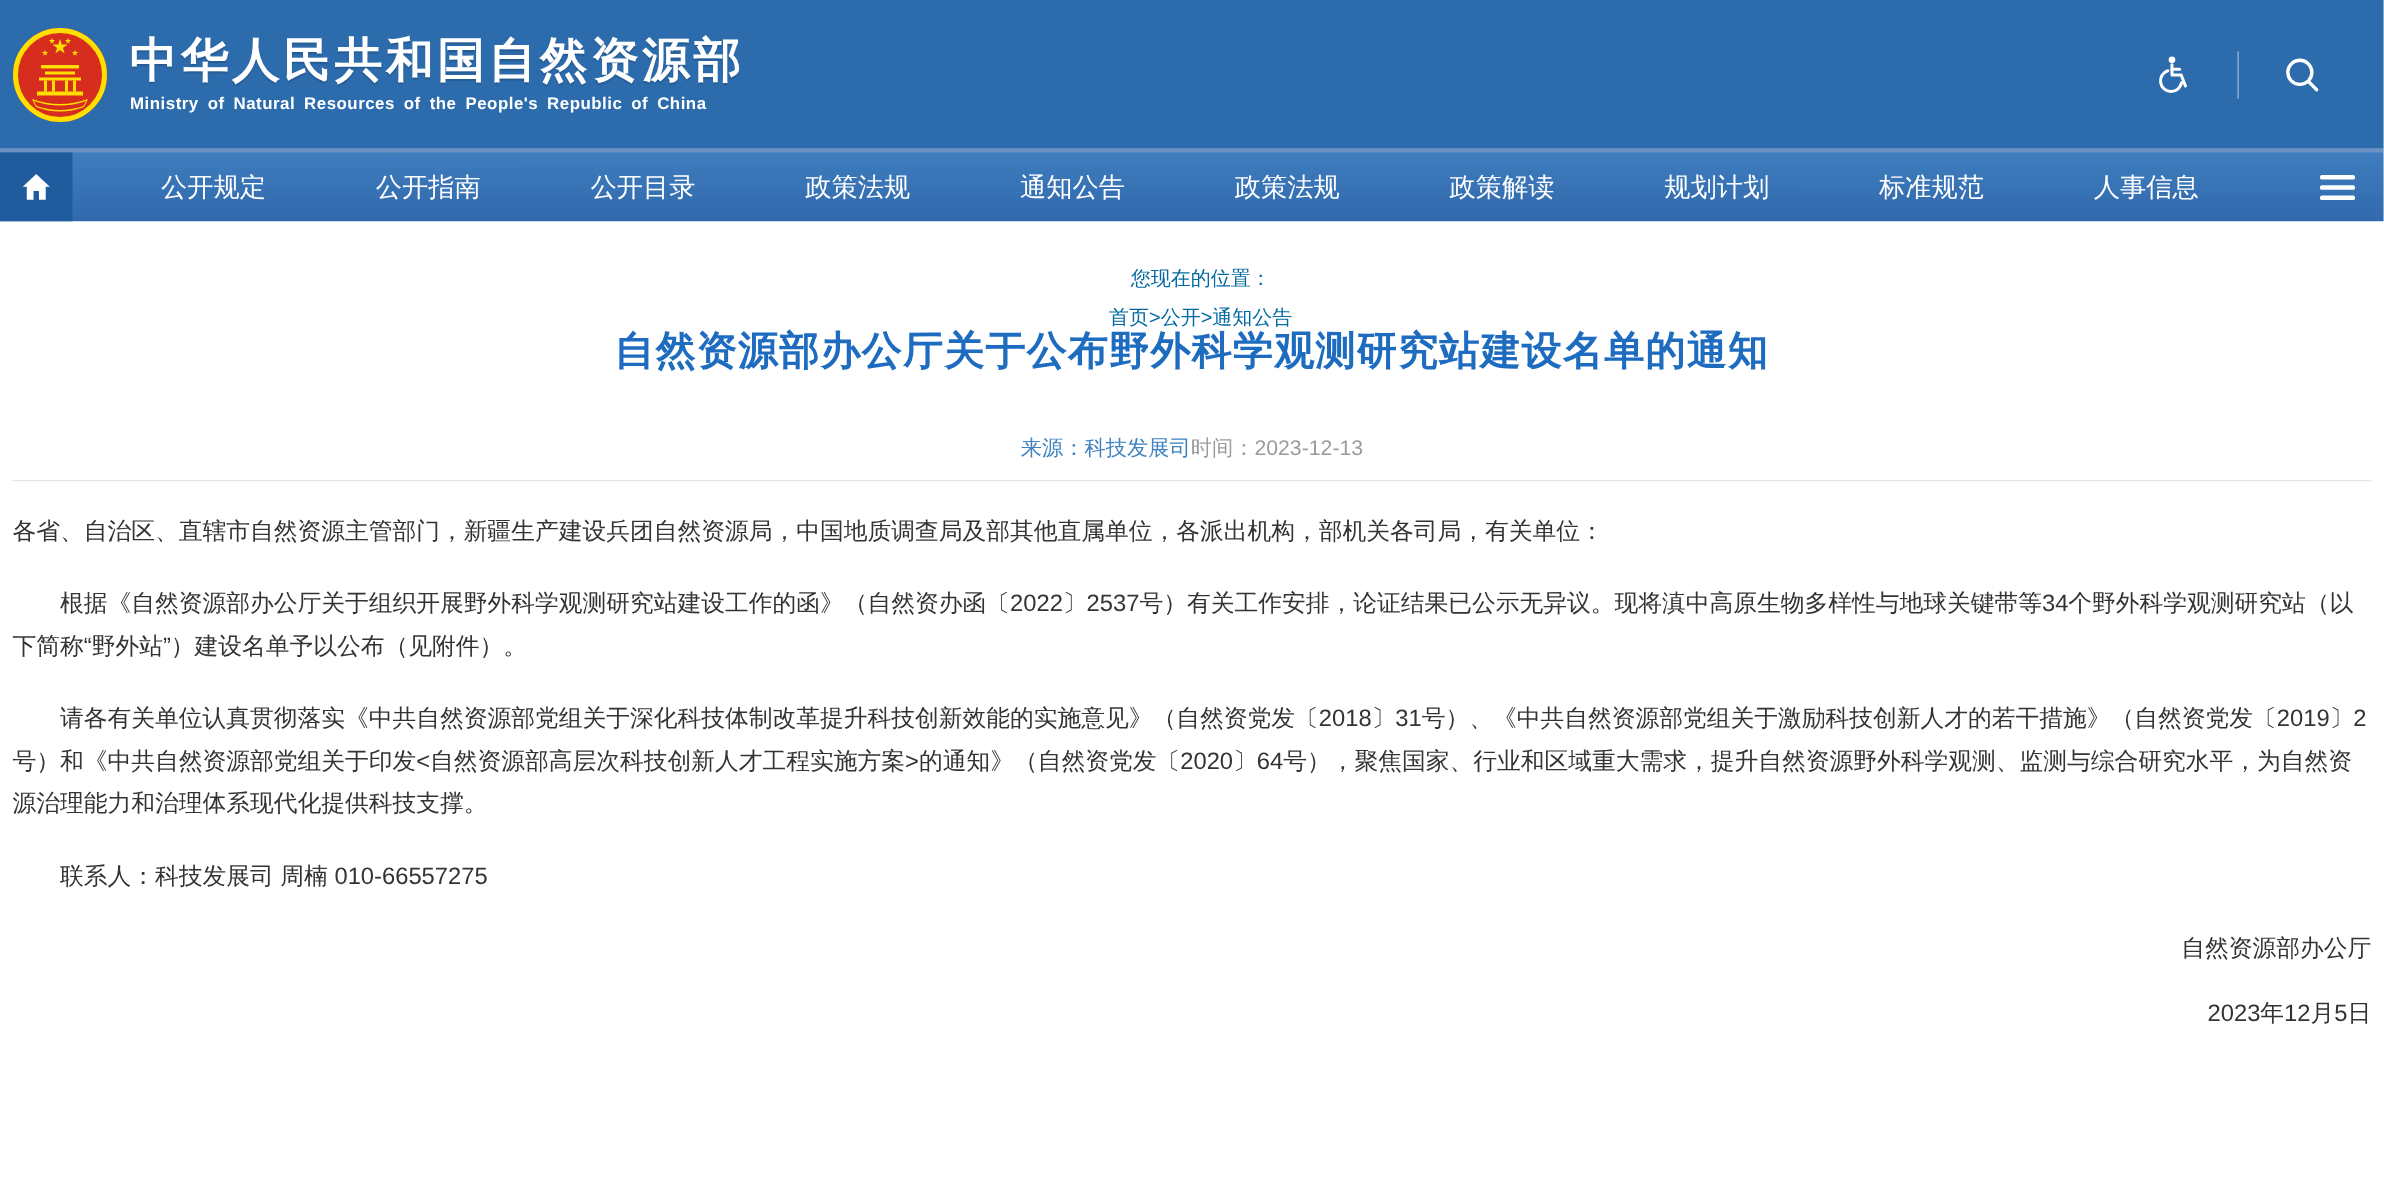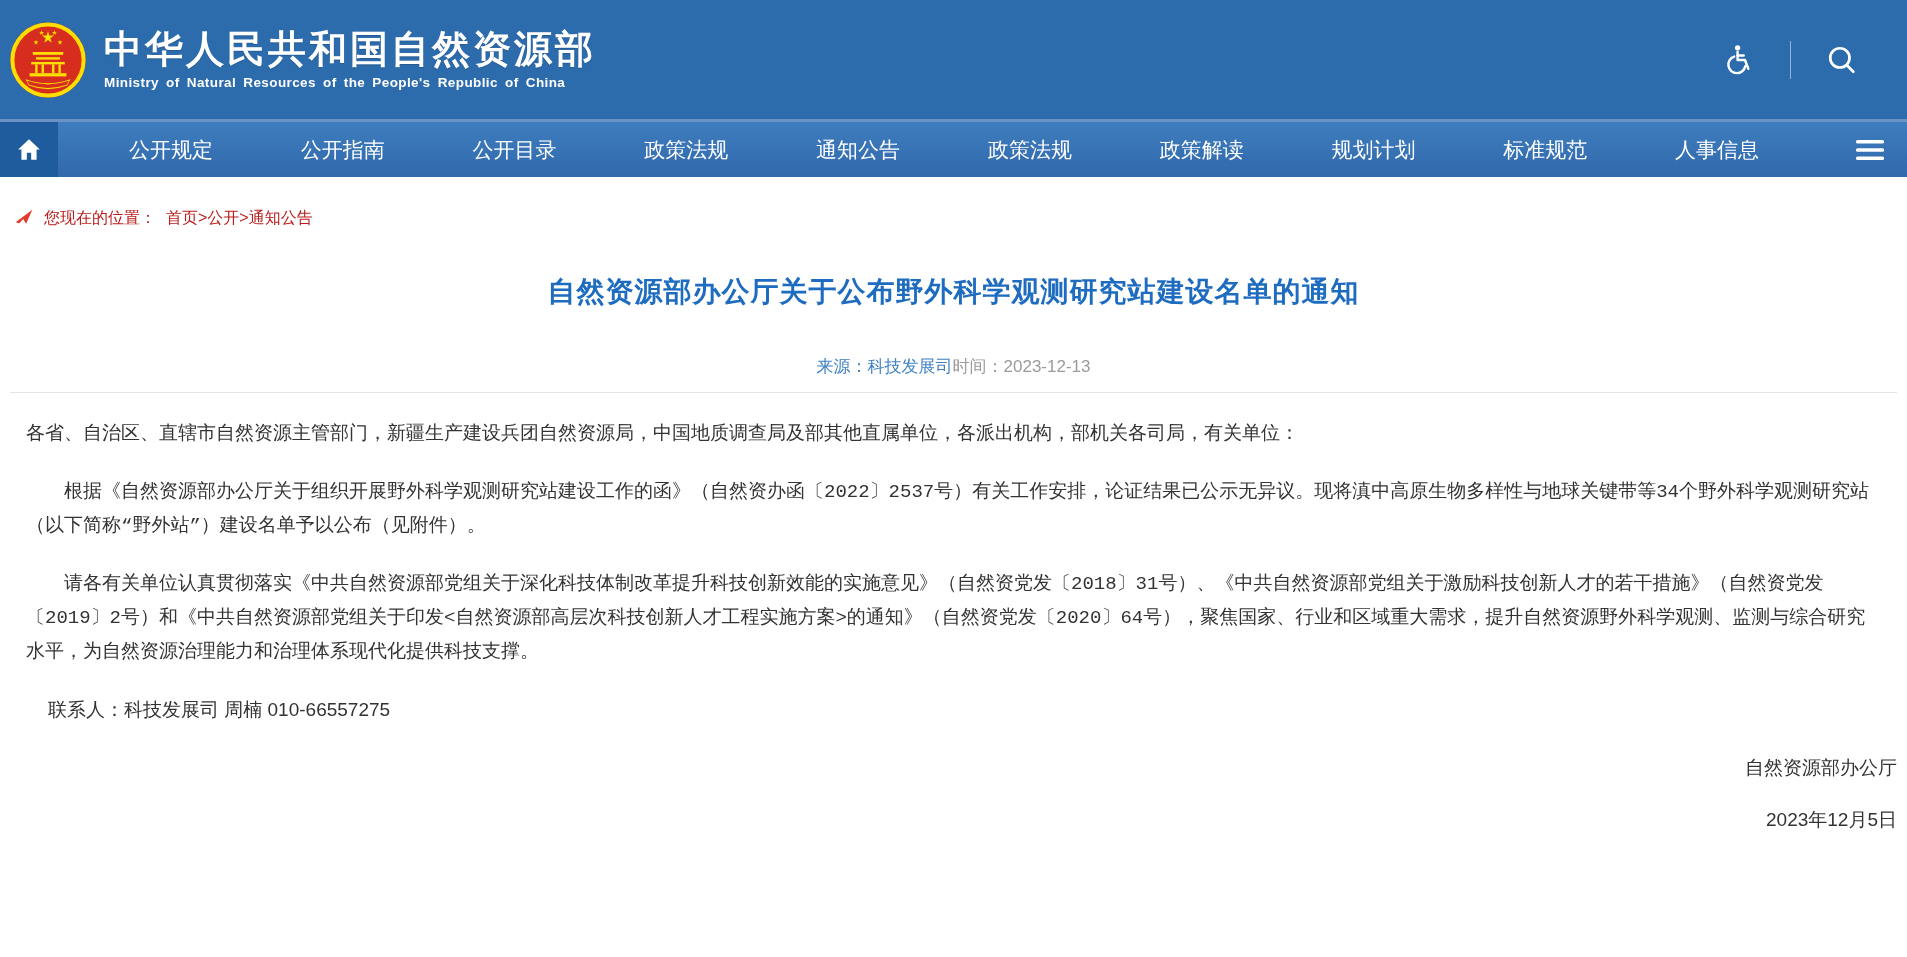--- a/index.html
+++ b/index.html
@@ -47,43 +47,43 @@
   .nav-items { flex: 1; display: flex; align-items: stretch; padding-right: 30px; margin-left: 27px; }
   .nav-item {
     flex: 1; display:flex; align-items:center; justify-content:center;
     color:#fff; font-size: 21px; cursor:pointer; white-space: nowrap;
   }
   .menu-btn { width: 74px; display:flex; align-items:center; justify-content:center; cursor:pointer; }
 
   
   .breadcrumb {
     display:flex; align-items:center; gap: 10px;
-    padding: 26px 0 0 14px; font-size: 16px; color: #b91c1c; height: 56px;
+    padding: 26px 0 0 14px; font-size: 16px; color: #0369a1; height: 56px; flex-direction: column;
   }
   .crumb-path { cursor:pointer; }
 
   
   .article { padding: 0 10px; }
   .article-title {
-    text-align:center; color:#1e6cc0; font-size: 28px; font-weight: bold;
-    margin-top: 40px; letter-spacing: 1px;
+    text-align:center; color:#1e6cc0; font-size: 32px; font-weight: bold;
+    margin-top: 26px; letter-spacing: 1px;
   }
   .meta-row {
     display:flex; justify-content:center; align-items:flex-end;
     margin-top: 44px; padding: 0 2px 14px 2px;
     border-bottom: 1px solid #e4e4e4; font-size: 17px;
   }
   .meta-source { color: #3f81c1; cursor: default; }
   .meta-time { color: #9b9b9b; }
 
   .article-body {
     margin-top: 22px; font-size: 19px; color: #333;
     line-height: 34px;
   }
-  .article-body p { margin: 24px 16px; text-indent: 2em; font-family: Liberation Mono, monospace; }
+  .article-body p { margin: 24px 0; text-indent: 2em; }
   .article-body p:first-child { text-indent: 0; }
   .contact-line { font-size: 19px; color:#333; line-height: 34px; text-indent: 2em; margin: 24px 0; }
   .signature { text-align: right; font-size: 19px; color:#333; line-height: 34px; }
   .sign-date  { text-align: right; font-size: 19px; color:#333; margin-top: 18px; line-height: 34px; }
 </style>
 </head>
 <body>
 
 <div class="header">
   <div class="logo-block">

